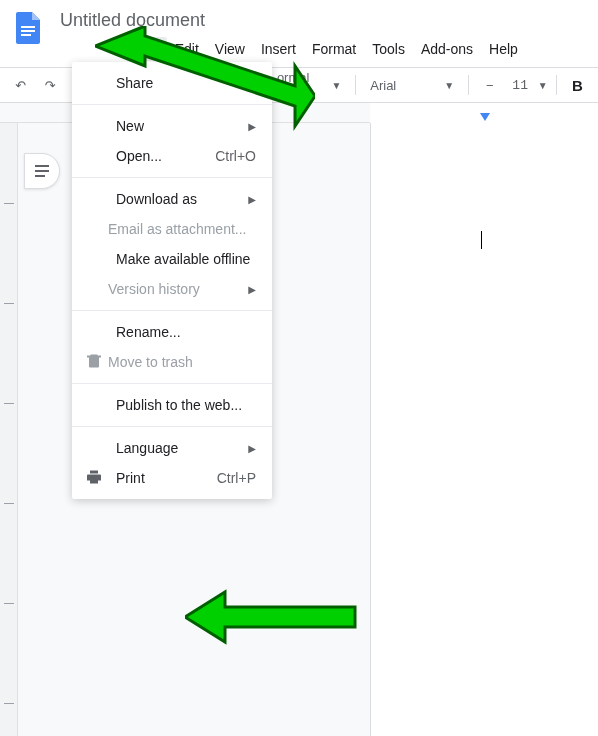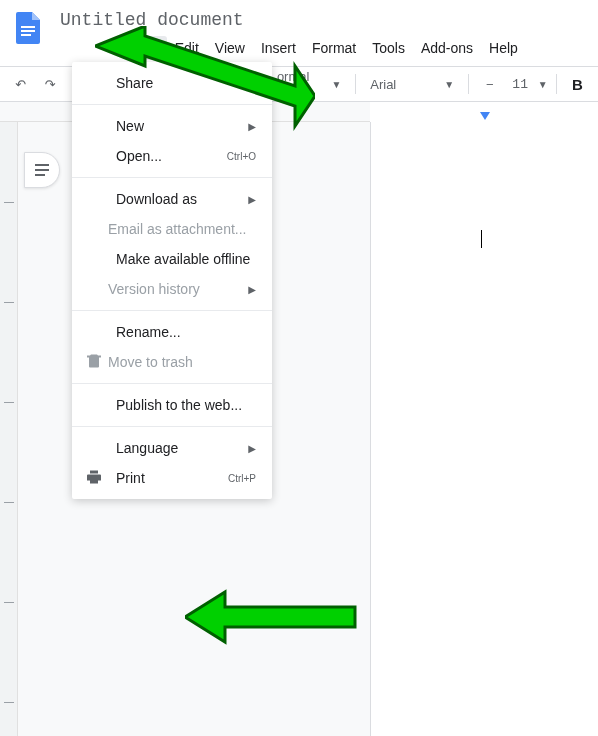--- a/index.html
+++ b/index.html
@@ -2,21 +2,21 @@
 <html><head>
 <meta charset="utf-8">
 <style>
 * { margin: 0; padding: 0; box-sizing: border-box; font-family: Arial, sans-serif; }
 body { width: 598px; height: 736px; background: #fff; overflow: hidden; position: relative; }
 
 .header { display: flex; align-items: flex-start; padding: 8px 0 0 8px; }
 .logo { width: 40px; height: 40px; display: flex; align-items: center; justify-content: center; margin-right: 8px; }
 .logo svg { width: 36px; height: 36px; }
 .title-area { flex: 1; }
-.doc-title { font-size: 18px; color: #5f6368; padding: 2px 4px; font-family: Liberation Mono, monospace; }
+.doc-title { font-size: 18px; color: #5f6368; padding: 2px 4px; }
 
 .menubar { display: flex; padding: 4px 0 6px 0; justify-content: center; }
 .menu-item { padding: 4px 8px; font-size: 14px; color: #202124; cursor: pointer; border-radius: 3px; }
 .menu-item.active { background: #e8eaed; }
 
 .toolbar { display: flex; align-items: center; height: 36px; border-top: 1px solid #dadce0; border-bottom: 1px solid #dadce0; padding: 0 8px; gap: 4px; font-size: 13px; color: #5f6368; }
 .toolbar-btn { width: 28px; height: 28px; display: flex; align-items: center; justify-content: center; color: #5f6368; cursor: pointer; }
 .toolbar-sep { width: 1px; height: 20px; background: #dadce0; margin: 0 4px; }
 .toolbar-dd { display: flex; align-items: center; gap: 4px; padding: 0 6px; cursor: pointer; }
 .dd-arrow { font-size: 10px; color: #5f6368; }
@@ -32,21 +32,21 @@
 .vruler-tick { position: absolute; left: 4px; width: 10px; height: 1px; background: #9aa0a6; }
 
 .outline-btn { position: absolute; left: 24px; top: 30px; width: 36px; height: 36px; background: #fff; border: 1px solid #dadce0; border-radius: 0 18px 18px 0; display: flex; align-items: center; justify-content: center; cursor: pointer; box-shadow: 0 1px 3px rgba(0,0,0,0.1); }
 
 .page { position: absolute; left: 370px; top: 0; right: 0; height: 100%; background: #fff; border-left: 1px solid #dadce0; }
 .cursor { position: absolute; left: 110px; top: 108px; width: 1px; height: 18px; background: #000; }
 
 .dropdown { position: absolute; left: 72px; top: 62px; width: 200px; background: #fff; box-shadow: 0 2px 10px rgba(0,0,0,0.2); border-radius: 2px; padding: 6px 0; z-index: 100; }
 .dd-item { display: flex; align-items: center; padding: 7px 16px 7px 44px; font-size: 14px; color: #202124; cursor: pointer; position: relative; }
 .dd-item.disabled { color: #9aa0a6; cursor: default; padding-left: 36px; }
-.dd-shortcut { margin-left: auto; font-size: 10px; color: #5f6368; }
+.dd-shortcut { margin-left: auto; font-size: 14px; color: #5f6368; }
 .dd-arrow-r { margin-left: auto; font-size: 10px; color: #5f6368; }
 .dd-sep { height: 1px; background: #e8eaed; margin: 6px 0; }
 .dd-icon { position: absolute; left: 14px; top: 50%; transform: translateY(-50%); color: #5f6368; }
 
 .arrow-overlay { position: absolute; z-index: 200; pointer-events: none; }
 .arrow1 { left: 95px; top: 26px; }
 .arrow2 { left: 185px; top: 582px; }
 </style>
 </head>
 <body>

